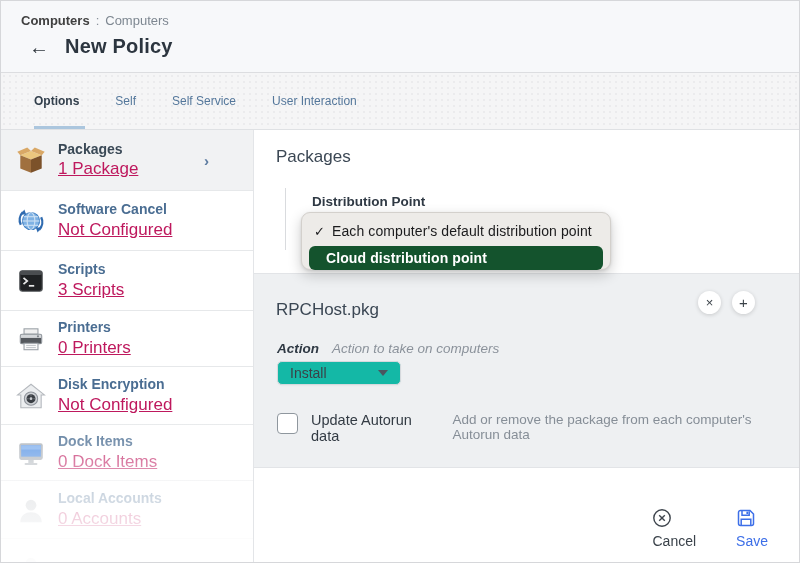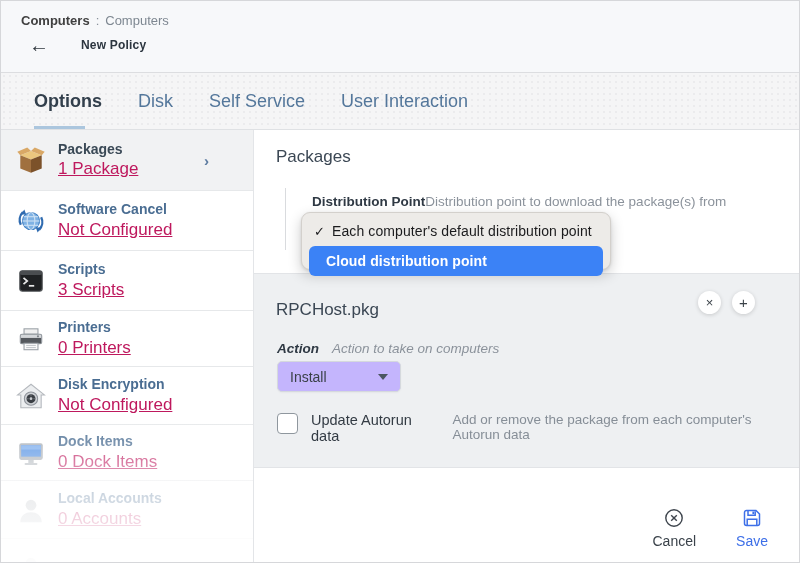--- a/index.html
+++ b/index.html
@@ -7,30 +7,30 @@
   body { font-family:"Liberation Sans","DejaVu Sans",sans-serif; background:#fff; }
   .page { position:relative; width:800px; height:563px; border:1px solid #d6d7da; background:#fff; overflow:hidden; }
 
   
   .header { position:absolute; top:0; left:0; right:0; height:72px; background:#f7f8fa; border-bottom:1px solid #dcdde0; }
   .breadcrumb { position:absolute; top:12px; left:20px; font-size:13px; color:#7e8791; }
   .breadcrumb .crumb-bold { color:#404040; font-weight:700; }
   .breadcrumb .sep { margin:0 6px; color:#8a929b; }
   .title-row { position:absolute; top:34px; left:28px; display:flex; align-items:center; gap:16px; }
   .back-arrow { font-size:20px; color:#2e353c; line-height:1; cursor:pointer; }
-  .page-title { font-size:12px; font-weight:700; color:#2c353f; letter-spacing:.2px;margin-left:16px; }
+  .page-title { font-size:20px; font-weight:700; color:#2c353f; letter-spacing:.2px; }
 
   
   .tabbar { position:absolute; top:72px; left:0; right:0; height:57px;
     background-color:#f5f5f6;
     background-image:radial-gradient(#ebebed 1px, transparent 1.4px);
     background-size:6px 6px;
     border-bottom:1px solid #dfe1e4; }
   .tabs { position:absolute; left:33px; top:0; height:100%; display:flex; align-items:center; gap:36px; }
-  .tab { font-size:18px; color:#54779b; cursor:pointer;text-align:center; }
+  .tab { font-size:12px; color:#54779b; cursor:pointer;text-align:center; }
   .tab.active { color:#323f4c; font-weight:700; }
   .tab-underline { position:absolute; left:33px; bottom:0; width:51px; height:3px; background:#abc6de; }
 
   
   .sidebar { position:absolute; top:129px; left:0; width:253px; bottom:0; background:#fff; border-right:1px solid #e3e5e8; overflow:hidden; }
   .side-row { display:flex; align-items:center; padding:0 14px 0 15px; height:58px; border-bottom:1px solid #e6e8ea; cursor:pointer; background:#fff; position:relative; }
   .side-row:nth-child(1){ height:61px; background:#f1f2f3; }
   .side-row:nth-child(2),.side-row:nth-child(3){ height:60px; }
   .side-row:nth-child(4),.side-row:nth-child(6){ height:56px; }
   .side-row:nth-child(8){ border-bottom:none; }
@@ -51,44 +51,44 @@
   .field-row { position:absolute; left:58px; top:64px; display:flex; align-items:baseline; white-space:nowrap; }
   .field-label { font-size:13.5px; font-weight:700; color:#2f3944; }
   .field-desc { font-size:13.5px; color:#8b929b; }
 
   
   .popup { position:absolute; left:47px; top:82px; width:310px; height:58px; background:#edebe8;
     border:1px solid #d3d0cc; border-radius:9px; box-shadow:0 5px 14px rgba(0,0,0,.20), 0 1px 3px rgba(0,0,0,.10); z-index:5; }
   .popup-opt1 { display:flex; align-items:center; height:26px; margin-top:5px; padding-left:12px; cursor:pointer; }
   .popup-check { width:18px; font-size:13px; font-weight:700; color:#1b1b1d; }
   .popup-opt1-label { font-size:14px; color:#1b1b1d; font-weight:500; letter-spacing:.1px; }
-  .popup-opt2 { display:flex; align-items:center; height:30px; margin:2px 7px 0 7px; border-radius:6px; background:#3b82f6; padding-left:17px; cursor:pointer;text-align:center; }
+  .popup-opt2 { display:flex; align-items:center; height:24px; margin:2px 7px 0 7px; border-radius:6px; background:#14532d; padding-left:17px; cursor:pointer;text-align:center; }
   .popup-opt2-label { font-size:14px; color:#fff; font-weight:600; letter-spacing:.1px; }
 
   
   .pkg-section { position:absolute; left:0; right:0; top:143px; height:195px; background:#eef0f2; border-top:1px solid #e2e4e7; border-bottom:1px solid #e2e4e7; }
   .pkg-name { position:absolute; left:22px; top:26px; font-size:17px; color:#3b4754; }
   .circle-btn { position:absolute; width:23px; height:23px; border-radius:50%; background:#fff; box-shadow:0 1px 4px rgba(0,0,0,.16);
     display:flex; align-items:center; justify-content:center; font-size:13px; color:#3b4249; cursor:pointer; top:17px; }
   .btn-remove { left:444px; }
   .btn-add { left:478px; font-size:15px; }
   .action-row { position:absolute; left:23px; top:67px; display:flex; align-items:baseline; gap:13px; white-space:nowrap;font-style:italic; }
-  .select { position:absolute; left:23px; top:87px; width:124px; height:31px; background:#c4b5fd; border:1px solid #d5d9dd; border-radius:5px;
+  .select { position:absolute; left:23px; top:87px; width:124px; height:24px; background:#14b8a6; border:1px solid #d5d9dd; border-radius:5px;
     display:flex; align-items:center; padding:0 12px; cursor:pointer; box-shadow:0 1px 2px rgba(0,0,0,.04); }
   .select-value { font-size:14px; color:#3a4148; }
   .select-caret { margin-left:auto; width:0; height:0; border-left:5px solid transparent; border-right:5px solid transparent; border-top:6px solid #4a5560; }
   .check-row { position:absolute; left:23px; top:138px; display:flex; gap:13px; }
   .checkbox { width:21px; height:21px; background:#fff; border:1px solid #8f979e; border-radius:4px; flex:0 0 auto; cursor:pointer; margin-top:1px; }
   .check-texts { display:flex; flex-direction:row; gap:20px; }
   .check-label { font-size:14.5px; color:#333b44; }
   .check-desc { font-size:13.5px; color:#868e97; }
 
   
   .footer-actions { position:absolute; right:31px; bottom:13px; display:flex; align-items:flex-end; gap:40px; }
-  .f-btn { display:flex; flex-direction:column; align-items:center; gap:5px; cursor:pointer; font-size:14px; color:#3a424a; }
+  .f-btn { display:flex; flex-direction:column; gap:5px; cursor:pointer; font-size:14px; color:#3a424a; }
   .f-btn .f-icon { height:20px; display:flex; align-items:center; }
   .f-btn.save { color:#3d6fe8; font-weight:500; }
 </style>
 </head>
 <body>
 
 <div class="page">
 
   <div class="header">
     <div class="breadcrumb">
@@ -96,21 +96,21 @@
     </div>
     <div class="title-row">
       <span class="back-arrow">←</span>
       <span class="page-title">New Policy</span>
     </div>
   </div>
 
   <div class="tabbar">
     <div class="tabs">
       <span class="tab active">Options</span>
-      <span class="tab">Disk</span>
+      <span class="tab">Self</span>
       <span class="tab">Self Service</span>
       <span class="tab">User Interaction</span>
     </div>
     <div class="tab-underline"></div>
   </div>
 
   <div class="sidebar">
 
     <div class="side-row sel">
       <span class="sicon">
@@ -243,21 +243,20 @@
 
     <div class="side-fade"></div>
   </div>
 
   <div class="main">
     <div class="section-title">Packages</div>
 
     <div class="field-rule"></div>
     <div class="field-row">
       <span class="field-label">Distribution Point</span>
-      <span class="field-desc">Distribution point to download the package(s) from</span>
     </div>
 
     <div class="popup">
       <div class="popup-opt1">
         <span class="popup-check">✓</span>
         <span class="popup-opt1-label">Each computer's default distribution point</span>
       </div>
       <div class="popup-opt2">
         <span class="popup-opt2-label">Cloud distribution point</span>
       </div>

